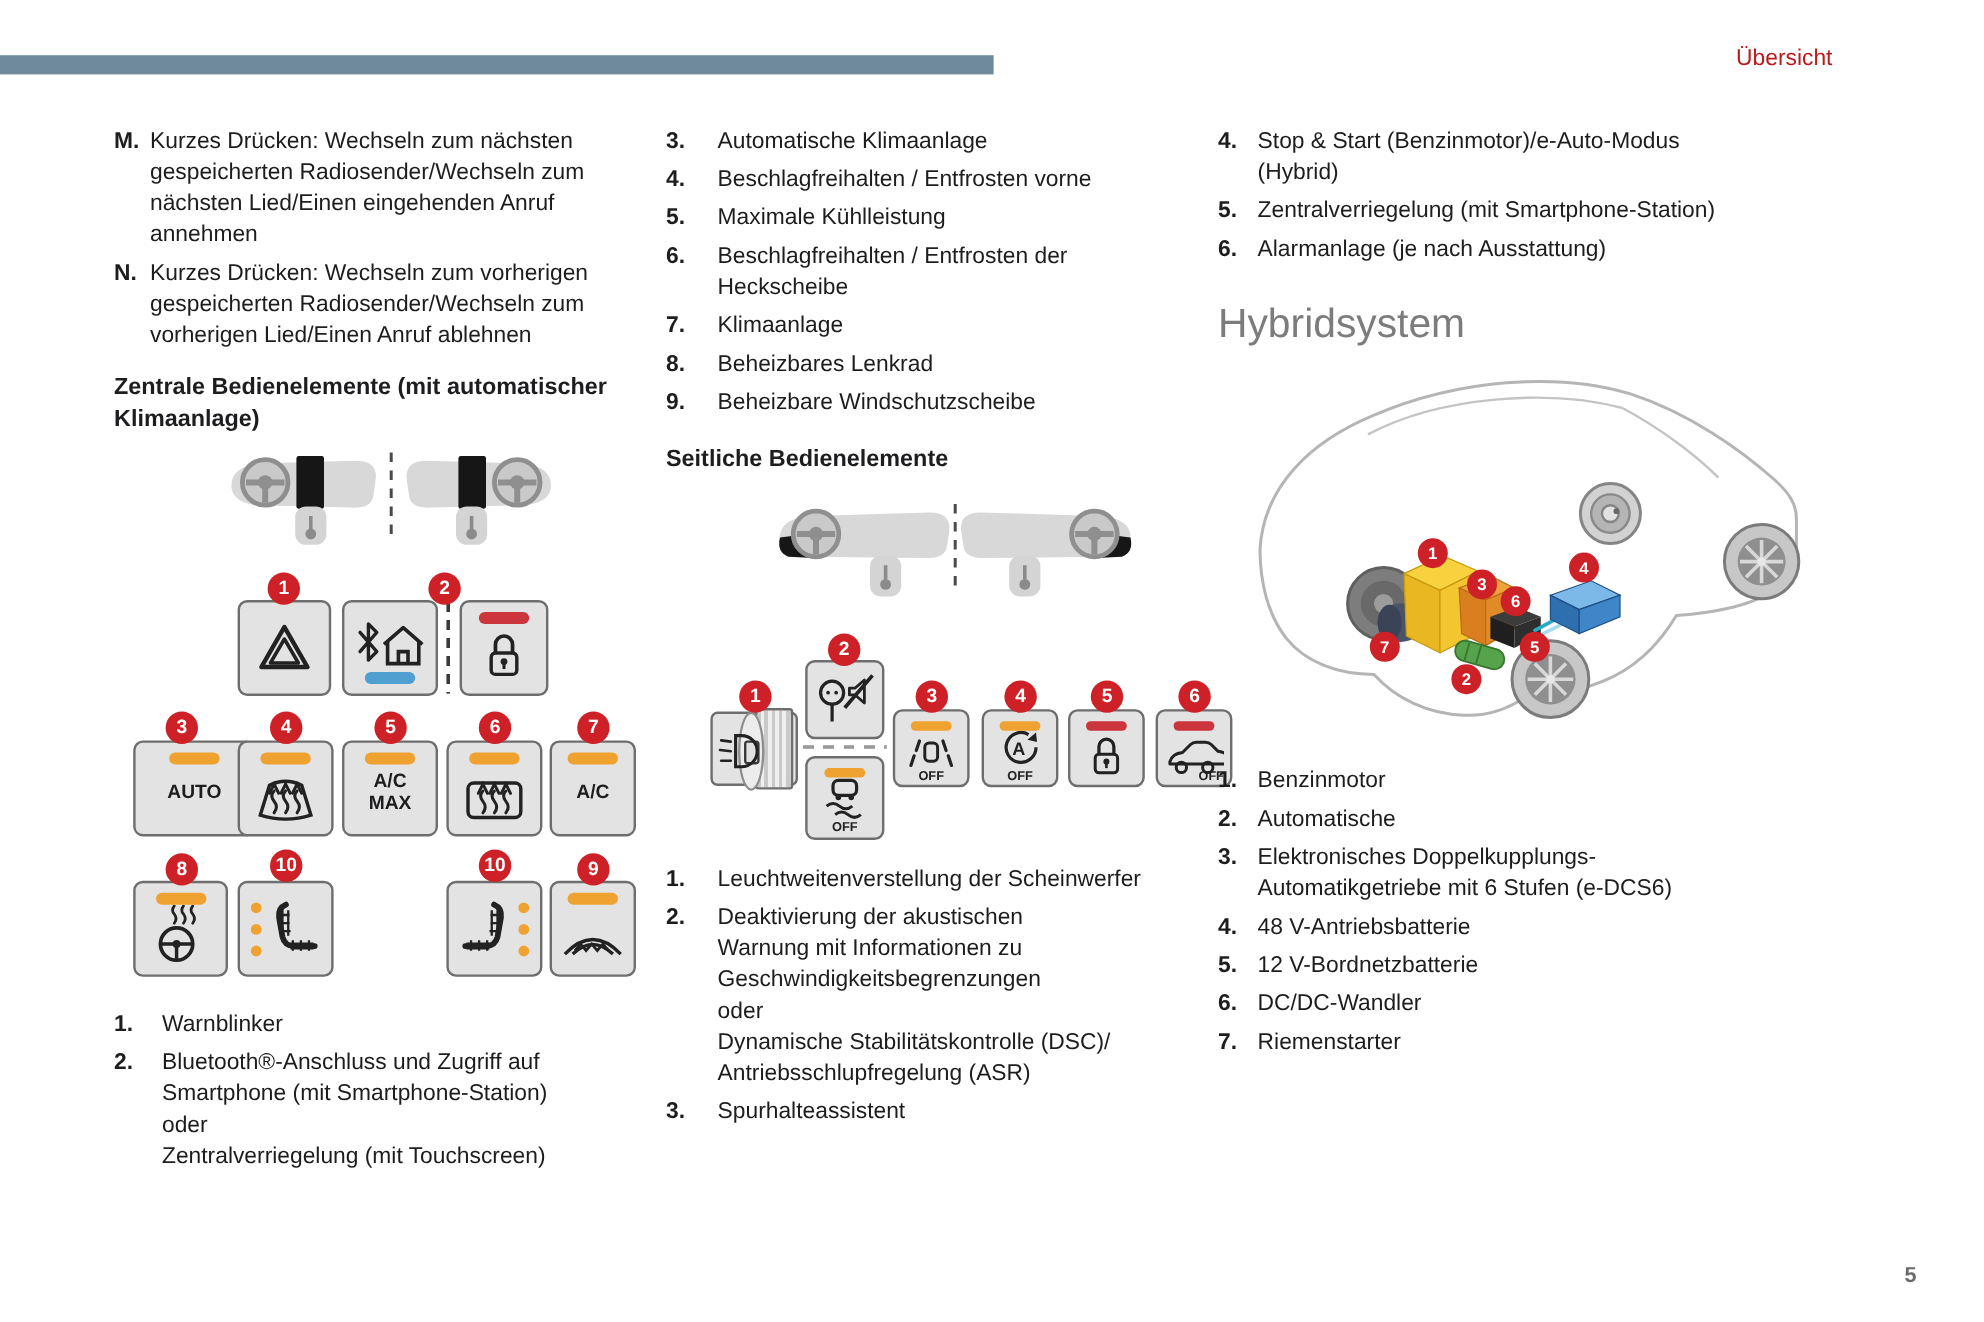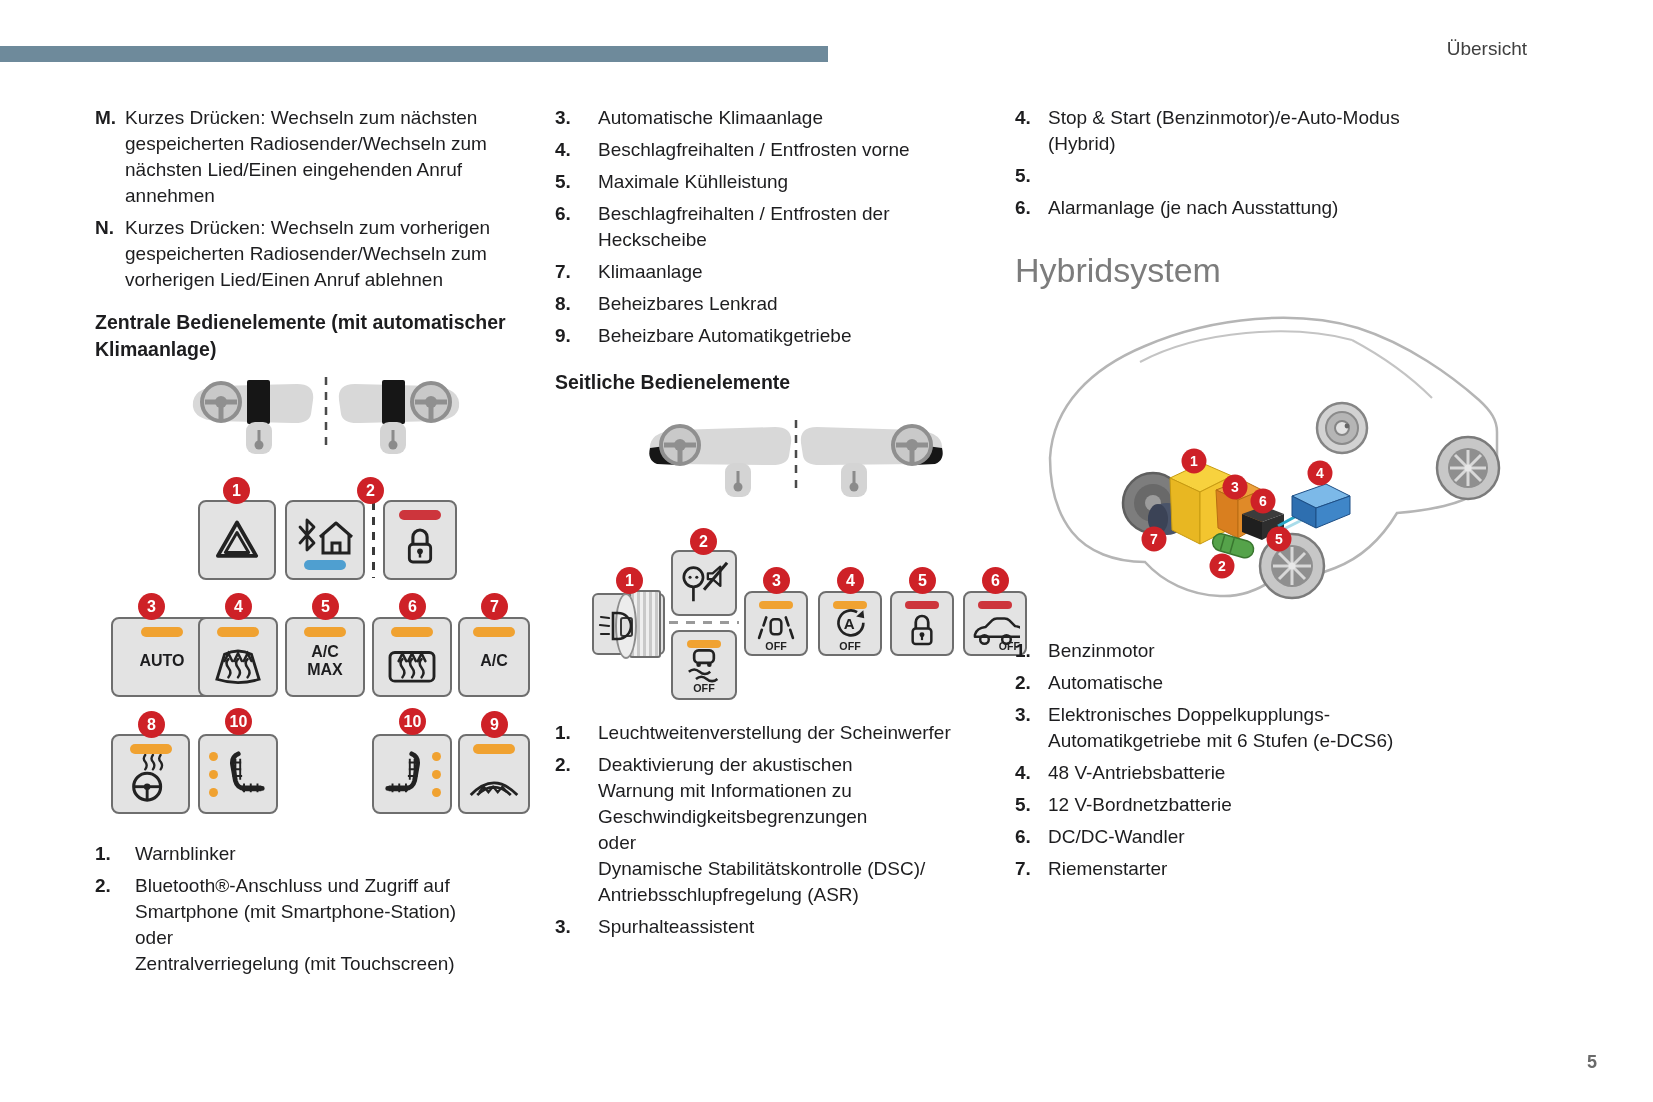--- a/index.html
+++ b/index.html
@@ -1,19 +1,19 @@
 <!DOCTYPE html>
 <html><head>
 <meta charset="utf-8">
 <style>
   html,body{margin:0;padding:0;background:#fff;}
   body{font-family:"Liberation Sans",sans-serif;color:#1d1d1f;}
   .page{position:relative;width:1653px;height:1102px;background:#fff;overflow:hidden;}
   .topbar{position:absolute;left:0;top:46px;width:828px;height:16px;background:#6e8a9b;}
-  .section-label{position:absolute;top:38px;right:126px;font-size:19px;color:#404040;}
+  .section-label{position:absolute;top:38px;right:126px;font-size:19px;color:#b91c1c;}
   .pagenum{position:absolute;top:1052px;right:56px;font-size:18px;font-weight:bold;color:#6a6a6a;}
   .col{position:absolute;top:105px;}
   #col1{left:95px;width:438px;}
   #col2{left:555px;width:440px;}
   #col3{left:1015px;width:505px;}
   .num-item{display:flex;margin-bottom:6px;font-size:19px;line-height:26px;}
   .num-item .num{font-weight:bold;flex:0 0 40px;}
   .num-item.lettered .num{flex:0 0 30px;}
   #col2 .num-item .num{flex:0 0 43px;}
   #col3 .num-item .num{flex:0 0 33px;}
@@ -264,21 +264,21 @@
       <div class="num-item">
           <span class="num">7.</span>
           <span class="txt">Klimaanlage</span>
         </div>
       <div class="num-item">
           <span class="num">8.</span>
           <span class="txt">Beheizbares Lenkrad</span>
         </div>
       <div class="num-item">
           <span class="num">9.</span>
-          <span class="txt">Beheizbare Automatikgetriebe</span>
+          <span class="txt">Beheizbare Windschutzscheibe</span>
         </div>
     </div>
 
     <h3 class="subhead" style="margin-top:20px">Seitliche Bedienelemente</h3>
 
     <div class="diagram c2d">
       <svg style="position:absolute;left:85px;top:10px" width="312" height="86" viewBox="0 0 312 86">
         <g id="c2half">
           <path d="M10 34 Q7 14 36 12 L135 9 Q153 9 151 25 L149 38 Q147 48 129 47 L32 46 Q13 44 10 34 Z" fill="#d8d8d8"></path>
           <path d="M10 30 Q7 42 17 46 L38 47 L33 27 Z" fill="#161616"></path>
@@ -407,20 +407,21 @@
 
   <div class="col" id="col3">
     <div>
       <div class="num-item">
           <span class="num">4.</span>
           <span class="txt">Stop &amp; Start (Benzinmotor)/e-Auto-Modus
 (Hybrid)</span>
         </div>
       <div class="num-item">
           <span class="num">5.</span>
+          <span class="txt">Zentralverriegelung (mit Smartphone-Station)</span>
         </div>
       <div class="num-item">
           <span class="num">6.</span>
           <span class="txt">Alarmanlage (je nach Ausstattung)</span>
         </div>
     </div>
 
     <h2 class="bighead">Hybridsystem</h2>
 
     <div class="diagram c3d">

